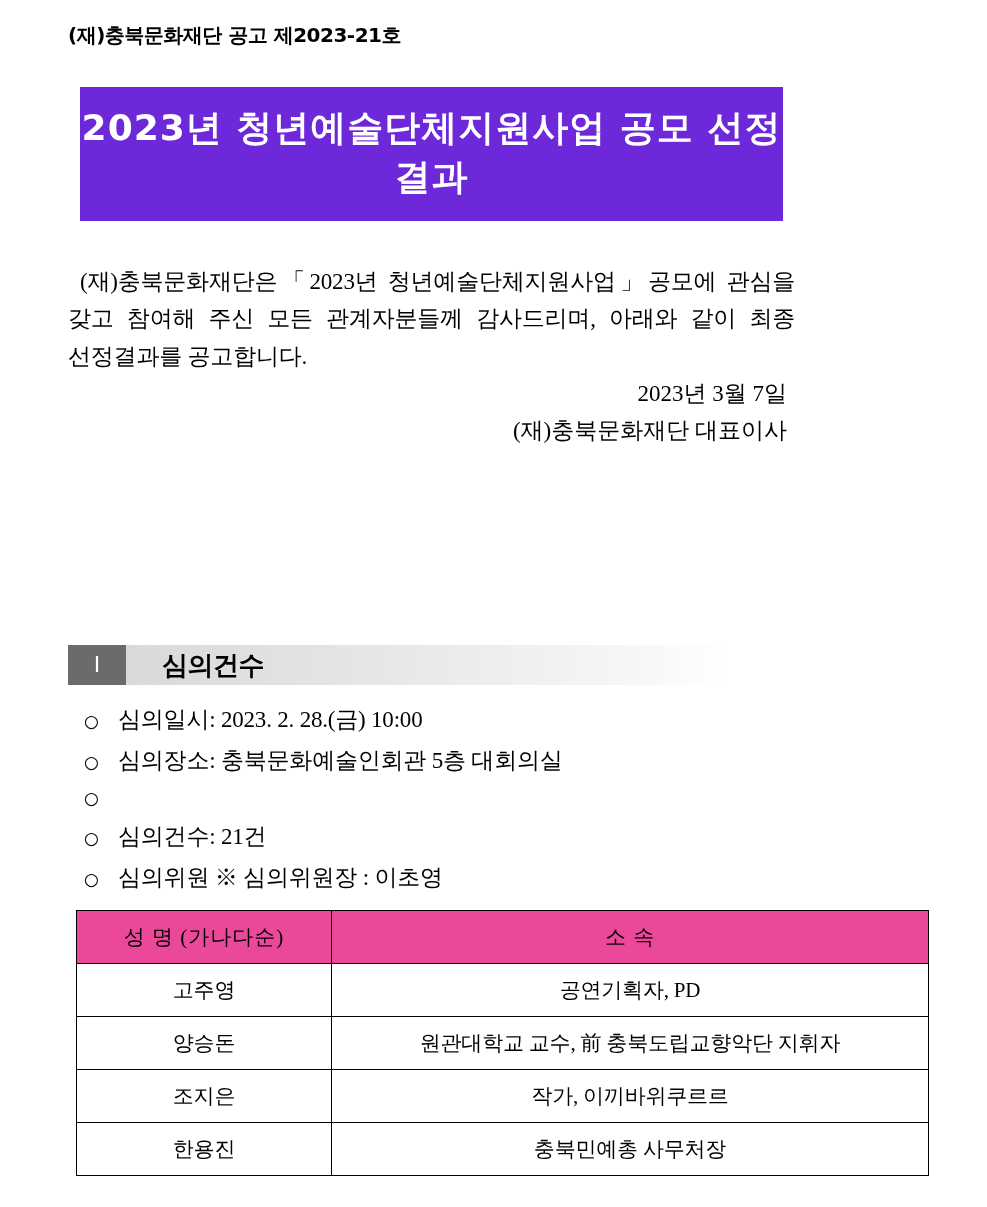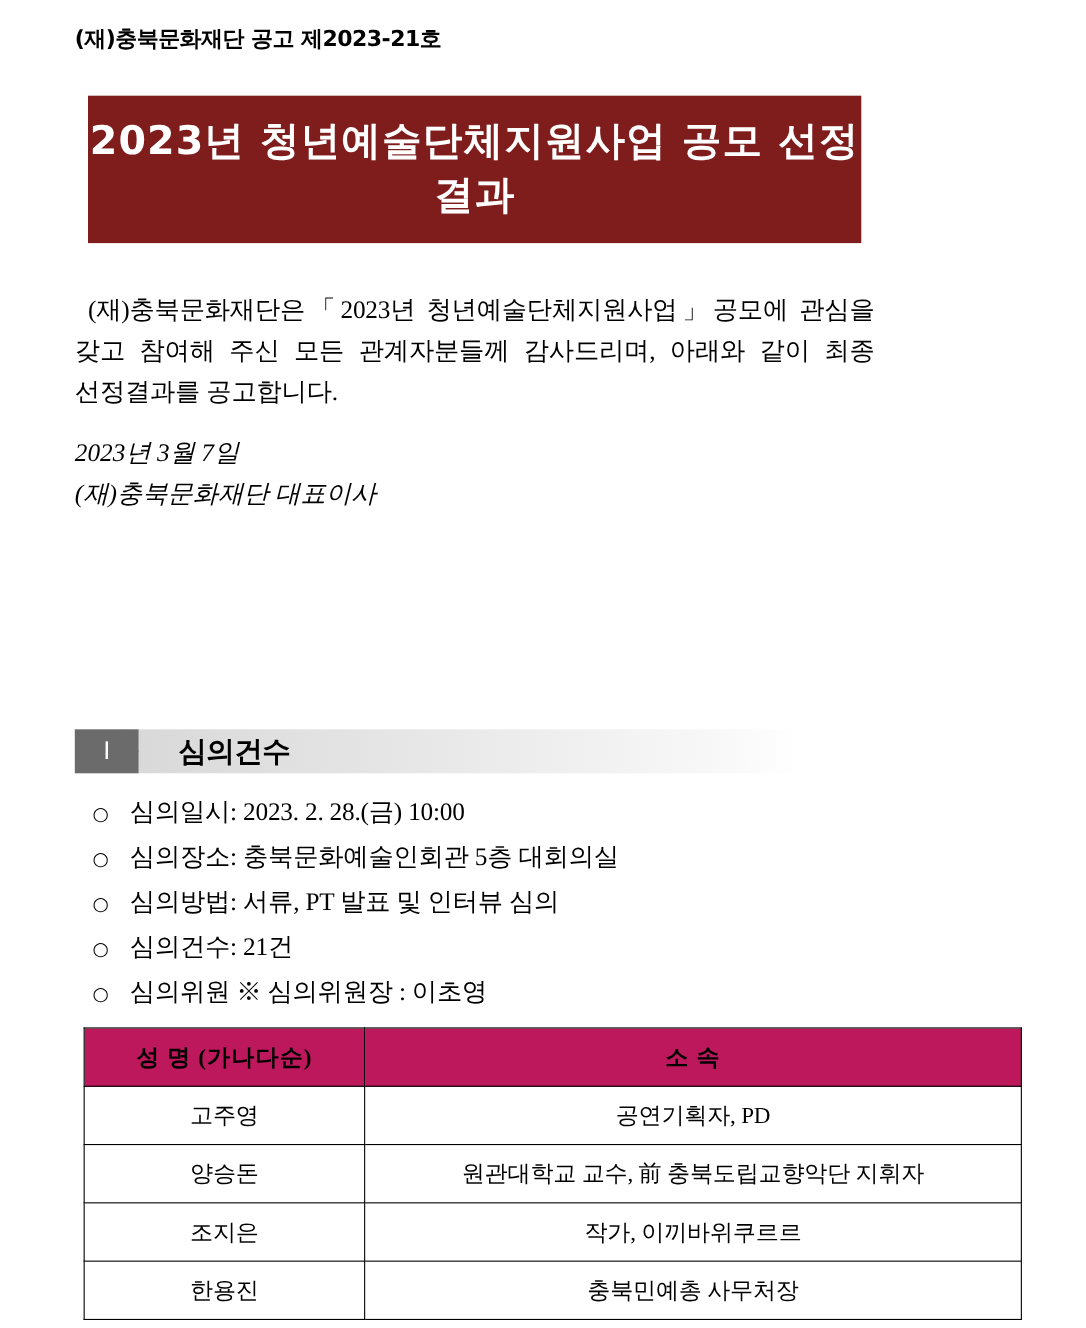--- a/index.html
+++ b/index.html
@@ -27,46 +27,45 @@
     font-family: "DejaVu Sans", "Liberation Sans", sans-serif;
     font-size: 20px;
     font-weight: bold;
     letter-spacing: -0.5px;
     white-space: nowrap;
   }
   .title-bar {
     margin-top: 38px;
     margin-left: 12px;
     margin-right: 12px;
-    background: #7f1d1d;
+    background: #6d28d9;
     color: #ffffff;
     text-align: center;
     padding: 17px 0 19px 0;
     font-family: "DejaVu Sans", "Liberation Sans", sans-serif;
     font-size: 36px;
     font-weight: bold;
     letter-spacing: 1px;
   }
   .intro {
     margin-top: 42px;
     font-size: 23px;
     line-height: 1.62;
     text-align: justify;
     letter-spacing: -0.2px;
     word-break: keep-all;
   }
   .intro .indent {
     padding-left: 12px;
   }
   .sign-block {
-    margin-top: 18px;
+    text-align: right;
     font-size: 23px;
     line-height: 1.62;
     letter-spacing: 0px;
-    font-style: italic;
   }
   .sign-block div {
     padding-right: 8px;
   }
   .section {
     margin-top: 196px;
   }
   .section-header {
     display: flex;
     align-items: stretch;
@@ -137,22 +136,22 @@
     table-layout: fixed;
   }
   table.members th, table.members td {
     border: 1px solid #000000;
     height: 50px;
     text-align: center;
     font-size: 21px;
     letter-spacing: -0.2px;
   }
   table.members th {
-    background: #be185d;
-    font-weight: bold;
+    background: #ec4899;
+    font-weight: normal;
     letter-spacing: 1px;
   }
   table.members col.c1 { width: 255px; }
   table.members col.c2 { width: 597px; }
 </style>
 </head>
 <body>
 
 <div class="page">
 
@@ -179,21 +178,20 @@
       <div class="bullet-row">
         <span class="bullet-mark">○</span>
         <span class="bullet-text">심의일시: 2023. 2. 28.(금) 10:00</span>
       </div>
       <div class="bullet-row">
         <span class="bullet-mark">○</span>
         <span class="bullet-text">심의장소: 충북문화예술인회관 5층 대회의실</span>
       </div>
       <div class="bullet-row">
         <span class="bullet-mark">○</span>
-        <span class="bullet-text">심의방법: 서류, PT 발표 및 인터뷰 심의</span>
       </div>
       <div class="bullet-row">
         <span class="bullet-mark">○</span>
         <span class="bullet-text">심의건수: 21건</span>
       </div>
       <div class="bullet-row">
         <span class="bullet-mark">○</span>
         <span class="bullet-text">심의위원  ※ 심의위원장 : 이초영</span>
       </div>
     </div>

